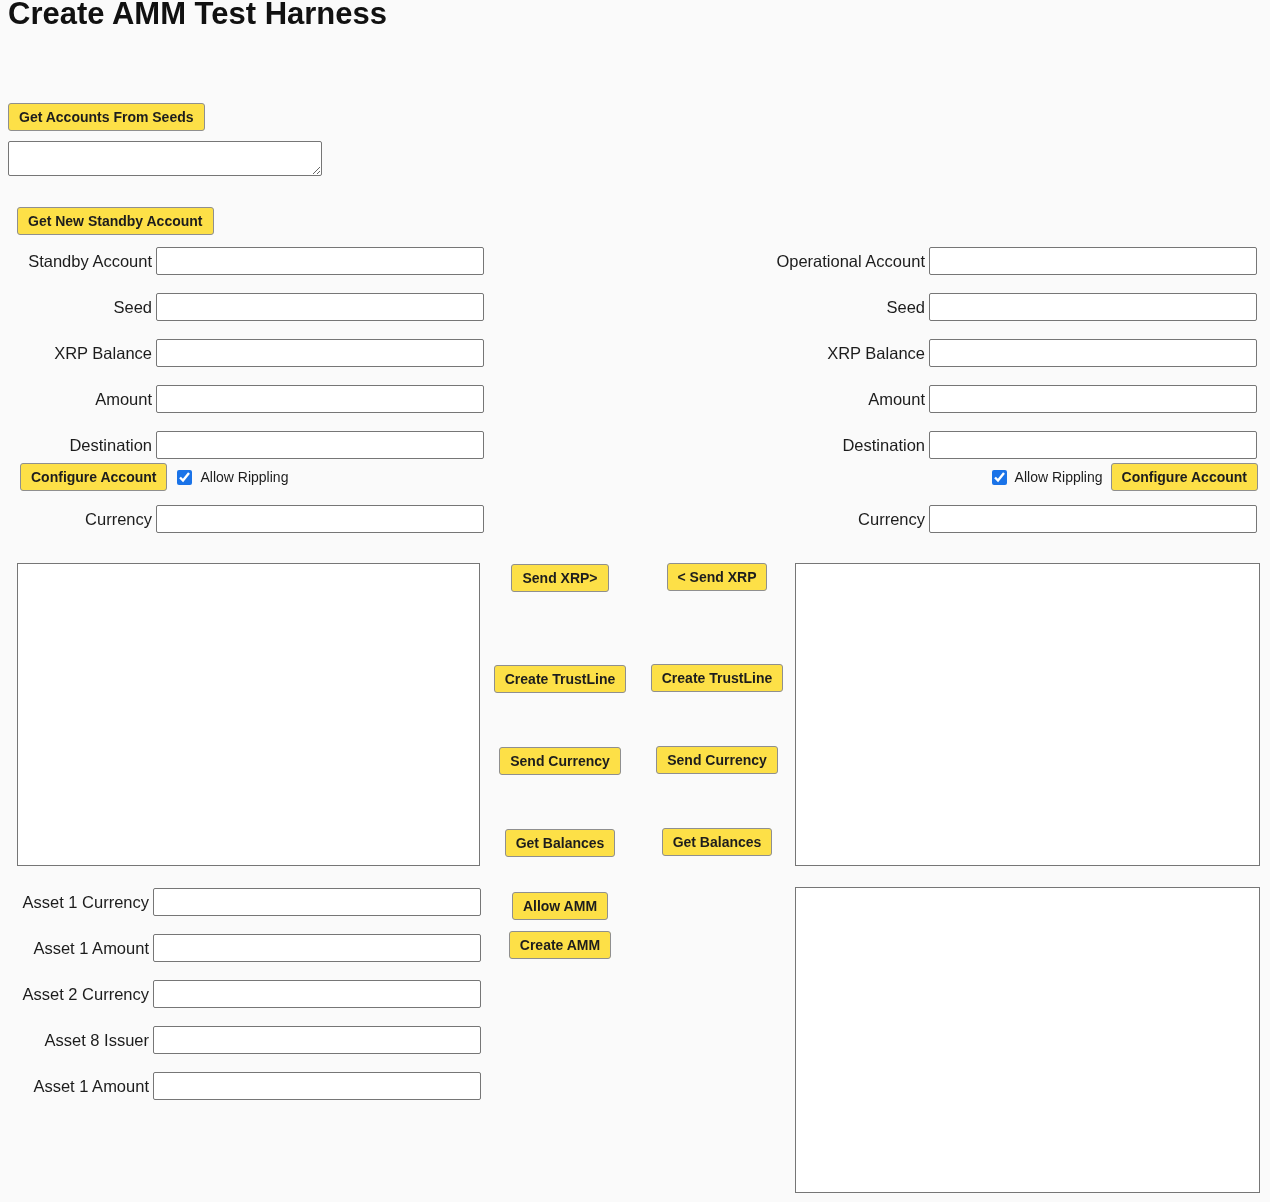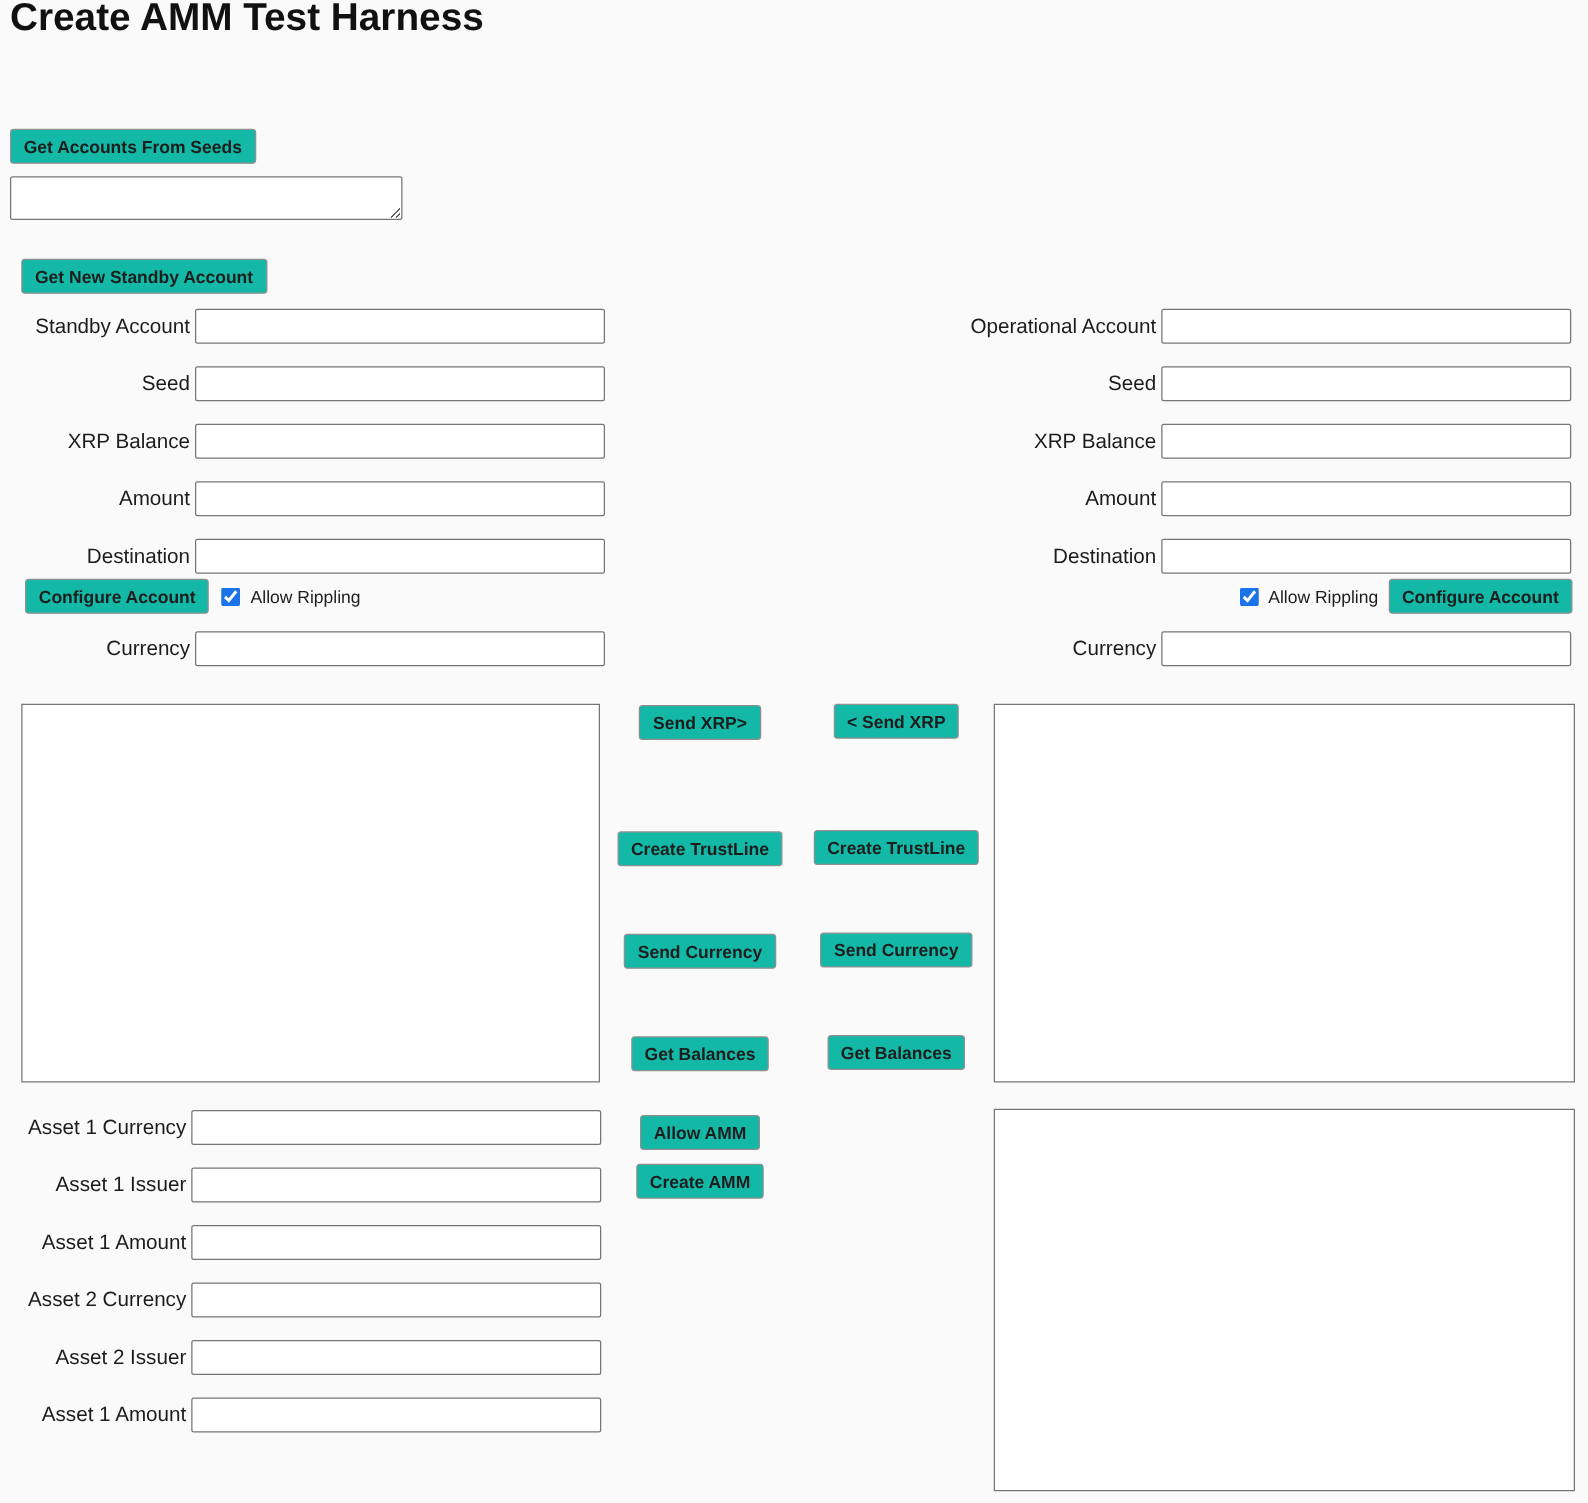--- a/index.html
+++ b/index.html
@@ -42,21 +42,21 @@
   }
   .radio-option.first { margin-left: 32px; }
   .radio-option.second { margin-left: 26px; }
   .radio-option input[type="radio"] {
     width: 15px; height: 15px;
     margin: 0 8px 0 0;
     accent-color: #1a73e8;
     cursor: pointer;
   }
   .btn {
-    background: #14b8a6;
+    background: #fde047;
     border: 1px solid #8f8f8f;
     border-radius: 3px;
     font-family: "Liberation Sans", sans-serif;
     font-size: 14px;
     font-weight: 600;
     color: #1d1d1d;
     height: 28px;
     padding: 3px 10px 4px 10px;
     cursor: pointer;
     white-space: nowrap;
@@ -254,33 +254,29 @@
     <button class="btn">Send Currency</button>
     <button class="btn">Get Balances</button>
   </div>
 
   <div class="fields fields-amm">
     <div class="field-row">
       <span class="field-label amm-label">Asset 1 Currency</span>
       <input class="text-input" type="text" style="">
     </div>
     <div class="field-row">
-      <span class="field-label amm-label">Asset 1 Issuer</span>
-      <input class="text-input" type="text" style="">
-    </div>
-    <div class="field-row">
       <span class="field-label amm-label">Asset 1 Amount</span>
       <input class="text-input" type="text" style="">
     </div>
     <div class="field-row">
       <span class="field-label amm-label">Asset 2 Currency</span>
       <input class="text-input" type="text" style="">
     </div>
     <div class="field-row">
-      <span class="field-label amm-label">Asset 2 Issuer</span>
+      <span class="field-label amm-label">Asset 8 Issuer</span>
       <input class="text-input" type="text" style="">
     </div>
     <div class="field-row">
       <span class="field-label amm-label">Asset 1 Amount</span>
       <input class="text-input" type="text" style="">
     </div>
   </div>
 
   <div class="amm-buttons-col">
     <button class="btn">Allow AMM</button>

